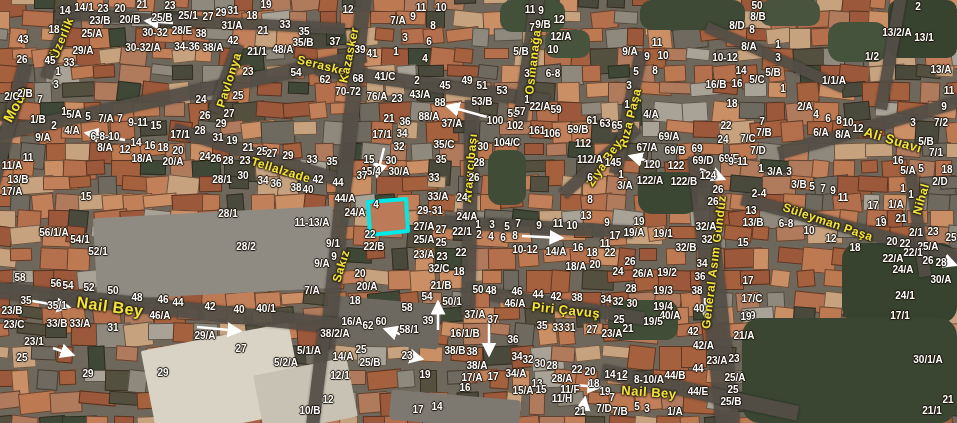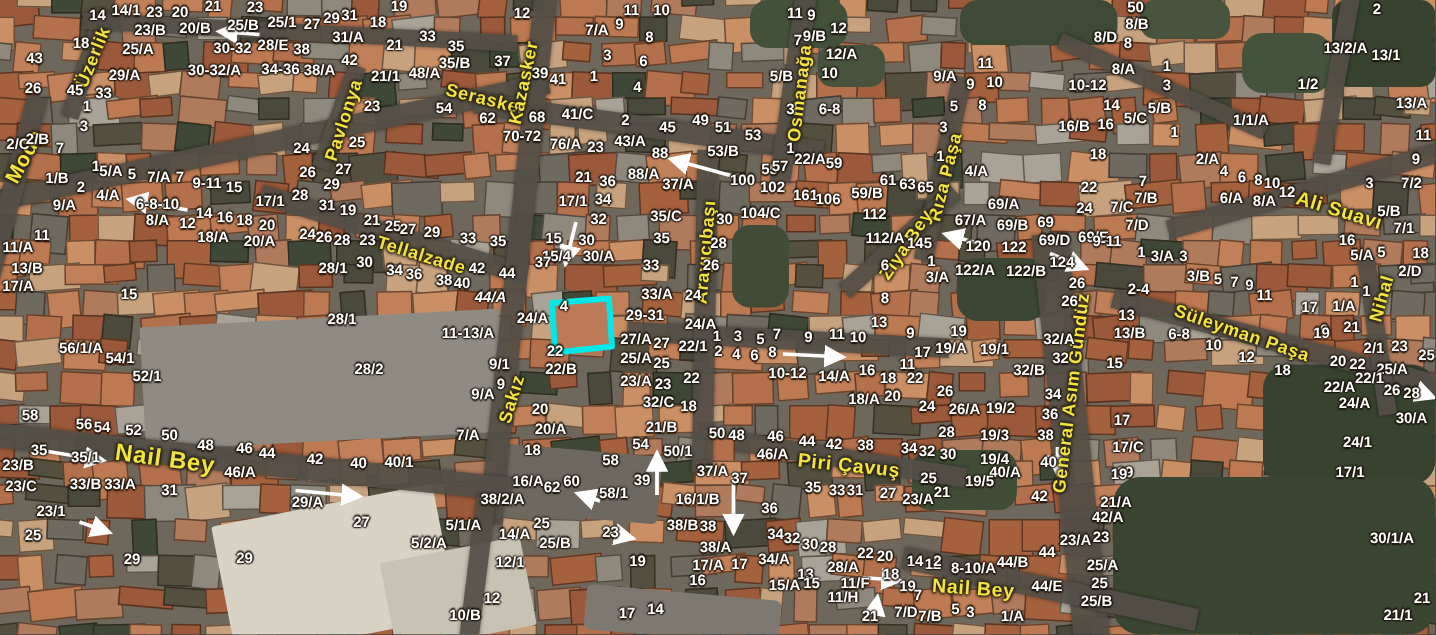--- a/index.html
+++ b/index.html
@@ -1160,21 +1160,21 @@
       <div class="plabel" style="left: 507px; top: 143px;">104/C</div>
       <div class="plabel" style="left: 583px; top: 144px;">112</div>
       <div class="plabel" style="left: 332px; top: 162px;">35</div>
       <div class="plabel" style="left: 369px; top: 160px;">15</div>
       <div class="plabel" style="left: 391px; top: 161px;">30</div>
       <div class="plabel" style="left: 371px; top: 172px;">15/4</div>
       <div class="plabel" style="left: 399px; top: 172px;">30/A</div>
       <div class="plabel" style="left: 362px; top: 176px;">37</div>
       <div class="plabel" style="left: 318px; top: 180px;">42</div>
       <div class="plabel" style="left: 338px; top: 183px;">44</div>
-      <div class="plabel" style="left: 327px; top: 199px; font-style: italic;">44/A</div>
+      <div class="plabel" style="left: 345px; top: 199px;">44/A</div>
       <div class="plabel" style="left: 441px; top: 160px;">35</div>
       <div class="plabel" style="left: 479px; top: 163px;">28</div>
       <div class="plabel" style="left: 590px; top: 160px;">112/A</div>
       <div class="plabel" style="left: 613px; top: 163px;">145</div>
       <div class="plabel" style="left: 474px; top: 178px;">26</div>
       <div class="plabel" style="left: 434px; top: 178px;">33</div>
       <div class="plabel" style="left: 590px; top: 178px;">6</div>
       <div class="plabel" style="left: 621px; top: 175px;">1</div>
       <div class="plabel" style="left: 625px; top: 186px;">3/A</div>
       <div class="plabel" style="left: 438px; top: 197px;">33/A</div>
@@ -1419,21 +1419,21 @@
       <div class="plabel" style="left: 663px; top: 307px;">19/4</div>
       <div class="plabel" style="left: 670px; top: 316px;">40/A</div>
       <div class="plabel" style="left: 699px; top: 309px;">40</div>
       <div class="plabel" style="left: 905px; top: 296px;">24/1</div>
       <div class="plabel" style="left: 900px; top: 316px;">17/1</div>
       <div class="plabel" style="left: 653px; top: 322px;">19/5</div>
       <div class="plabel" style="left: 746px; top: 317px;">19</div>
       <div class="plabel" style="left: 628px; top: 329px;">21</div>
       <div class="plabel" style="left: 693px; top: 332px;">42</div>
       <div class="plabel" style="left: 744px; top: 336px;">21/A</div>
-      <div class="plabel" style="left: 732px; top: 346px; padding-left: 13px;">42/A</div>
+      <div class="plabel" style="left: 697px; top: 346px; padding-left: 13px;">42/A</div>
       <div class="plabel" style="left: 717px; top: 361px;">23/A</div>
       <div class="plabel" style="left: 734px; top: 359px;">23</div>
       <div class="plabel" style="left: 928px; top: 360px;">30/1/A</div>
       <div class="plabel" style="left: 698px; top: 369px;">44</div>
       <div class="plabel" style="left: 675px; top: 376px;">44/B</div>
       <div class="plabel" style="left: 625px; top: 375px;">2</div>
       <div class="plabel" style="left: 649px; top: 380px;">8-10/A</div>
       <div class="plabel" style="left: 735px; top: 378px;">25/A</div>
       <div class="plabel" style="left: 698px; top: 392px;">44/E</div>
       <div class="plabel" style="left: 733px; top: 390px;">25</div>

